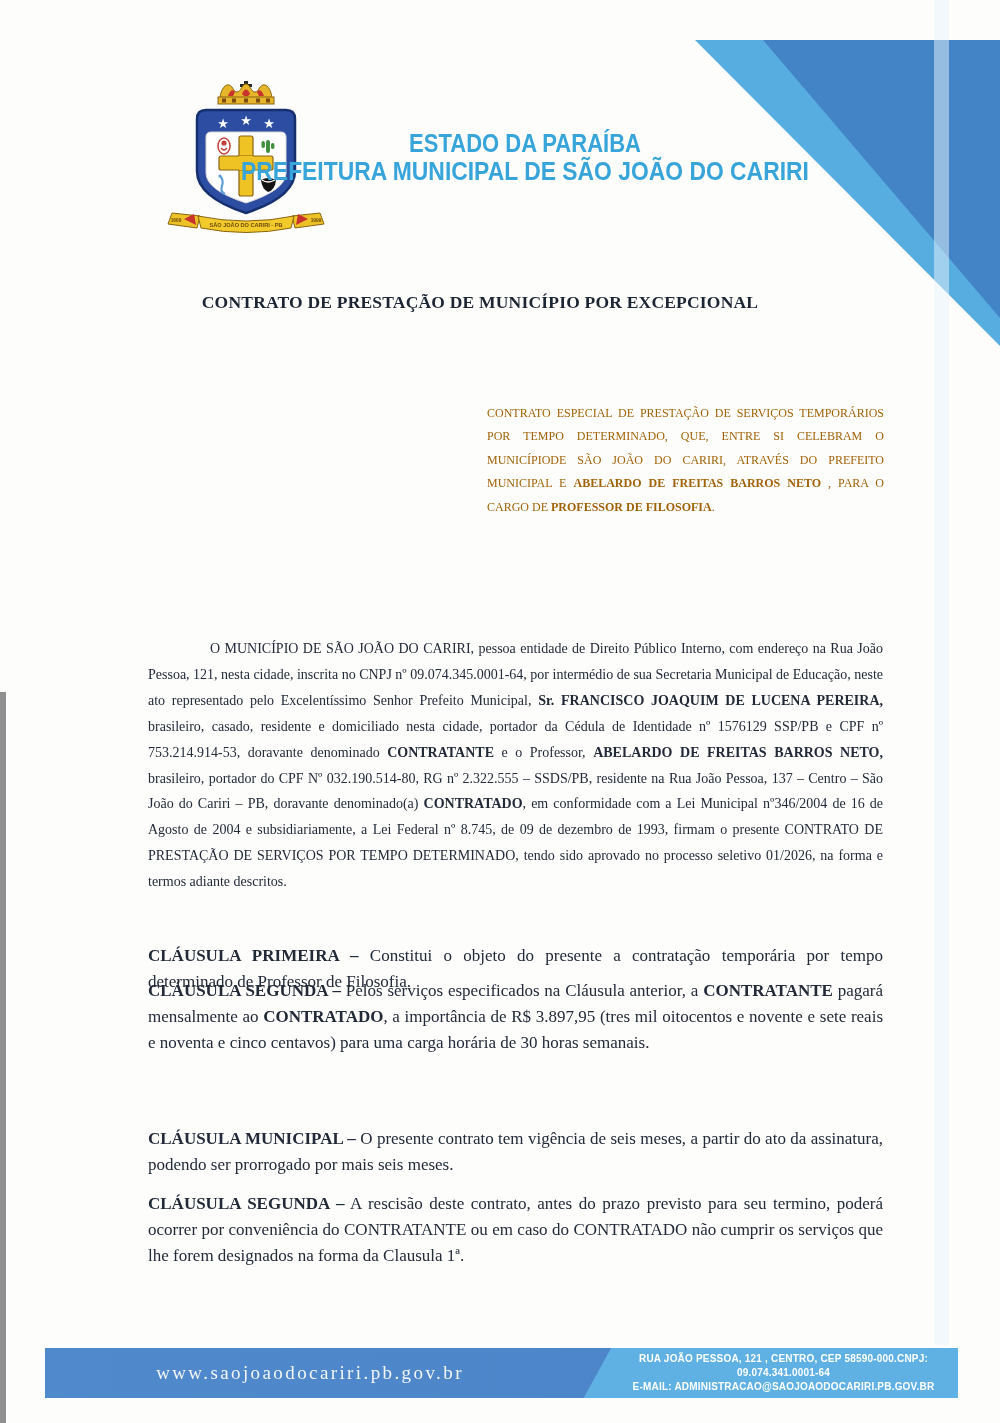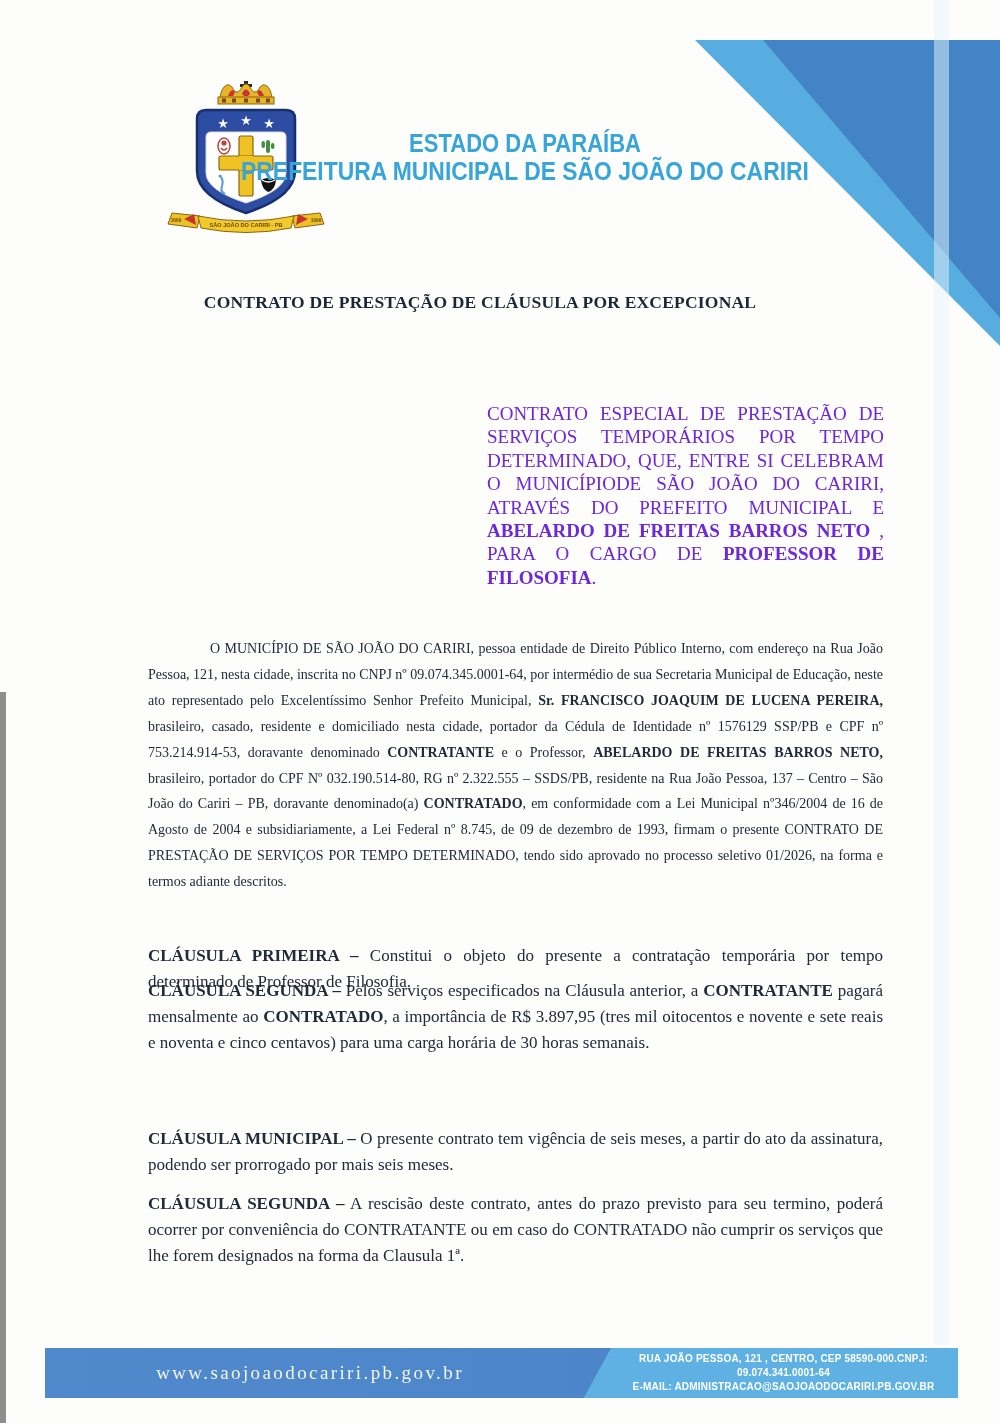--- a/index.html
+++ b/index.html
@@ -54,22 +54,22 @@
     text-align:center;font-weight:bold;
     font-size:17.5px;line-height:22.5px;
     letter-spacing:0.2px;
     color:#1c2533;
   }
   
   .preamble{
     position:absolute;left:487px;top:402px;width:397px;
     margin:0;
     text-align:justify;
-    font-size:19px;line-height:23.4px;
-    color:#6d28d9;
+    font-size:12px;line-height:23.4px;
+    color:#a16207;
   }
   
   .body-par{
     position:absolute;left:148px;top:636px;width:735px;
     margin:0;
     text-align:justify;
     text-indent:62px;
     font-size:14px;line-height:25.9px;
     color:#222a38;
   }
@@ -182,21 +182,21 @@
       <text x="178" y="142" font-size="4.8" font-weight="bold" text-anchor="middle" fill="#6e4a0e" font-family="Liberation Sans, sans-serif">1999</text>
     </g>
   </svg>
 
   <div class="header-text">
     <div class="header-line1">ESTADO DA PARAÍBA</div>
     <div class="header-line2">PREFEITURA MUNICIPAL DE SÃO JOÃO DO CARIRI</div>
   </div>
 
   <div class="doc-title">
-    <div>CONTRATO DE PRESTAÇÃO DE CLÁUSULA POR EXCEPCIONAL</div>
+    <div>CONTRATO DE PRESTAÇÃO DE MUNICÍPIO POR EXCEPCIONAL</div>
   </div>
 
   <p class="preamble"><span>CONTRATO ESPECIAL DE PRESTAÇÃO DE SERVIÇOS TEMPORÁRIOS POR TEMPO DETERMINADO, QUE, ENTRE SI CELEBRAM O MUNICÍPIODE SÃO JOÃO DO CARIRI, ATRAVÉS DO PREFEITO MUNICIPAL E </span><span class="b">ABELARDO DE FREITAS BARROS NETO</span><span> , PARA O CARGO DE </span><span class="b">PROFESSOR DE FILOSOFIA</span><span>.</span></p>
 
   <p class="body-par"><span>O MUNICÍPIO DE SÃO JOÃO DO CARIRI, pessoa entidade de Direito Público Interno, com endereço na Rua João Pessoa, 121, nesta cidade, inscrita no CNPJ nº 09.074.345.0001-64, por intermédio de sua Secretaria Municipal de Educação, neste ato representado pelo Excelentíssimo Senhor Prefeito Municipal, </span><span class="b">Sr. FRANCISCO JOAQUIM DE LUCENA PEREIRA,</span><span> brasileiro, casado, residente e domiciliado nesta cidade, portador da Cédula de Identidade nº 1576129 SSP/PB e CPF nº 753.214.914-53, doravante denominado </span><span class="b">CONTRATANTE</span><span> e o Professor, </span><span class="b">ABELARDO DE FREITAS BARROS NETO,</span><span> brasileiro, portador do CPF Nº 032.190.514-80, RG nº 2.322.555 – SSDS/PB, residente na Rua João Pessoa, 137 – Centro – São João do Cariri – PB, doravante denominado(a) </span><span class="b">CONTRATADO</span><span>, em conformidade com a Lei Municipal nº346/2004 de 16 de Agosto de 2004 e subsidiariamente, a Lei Federal nº 8.745, de 09 de dezembro de 1993, firmam o presente CONTRATO DE PRESTAÇÃO DE SERVIÇOS POR TEMPO DETERMINADO, tendo sido aprovado no processo seletivo 01/2026, na forma e termos adiante descritos.</span></p>
 
   <p class="clause clause1"><span class="b">CLÁUSULA PRIMEIRA –</span><span> Constitui o objeto do presente a contratação temporária por tempo determinado de Professor de Filosofia.</span></p>
   <p class="clause clause2"><span class="b">CLÁUSULA SEGUNDA –</span><span> Pelos serviços especificados na Cláusula anterior, a </span><span class="b">CONTRATANTE</span><span> pagará mensalmente ao </span><span class="b">CONTRATADO</span><span>, a importância de R$ 3.897,95 (tres mil oitocentos e novente e sete reais e noventa e cinco centavos) para uma carga horária de 30 horas semanais.</span></p>
   <p class="clause clause3"><span class="b">CLÁUSULA MUNICIPAL –</span><span> O presente contrato tem vigência  de seis meses, a partir do ato da assinatura,  podendo ser prorrogado  por mais seis meses.</span></p>
   <p class="clause clause4"><span class="b">CLÁUSULA SEGUNDA –</span><span> A rescisão deste contrato, antes do prazo previsto para seu termino, poderá ocorrer por conveniência do CONTRATANTE ou em caso do CONTRATADO não cumprir os serviços que lhe forem designados na forma da Clausula 1ª.</span></p>

